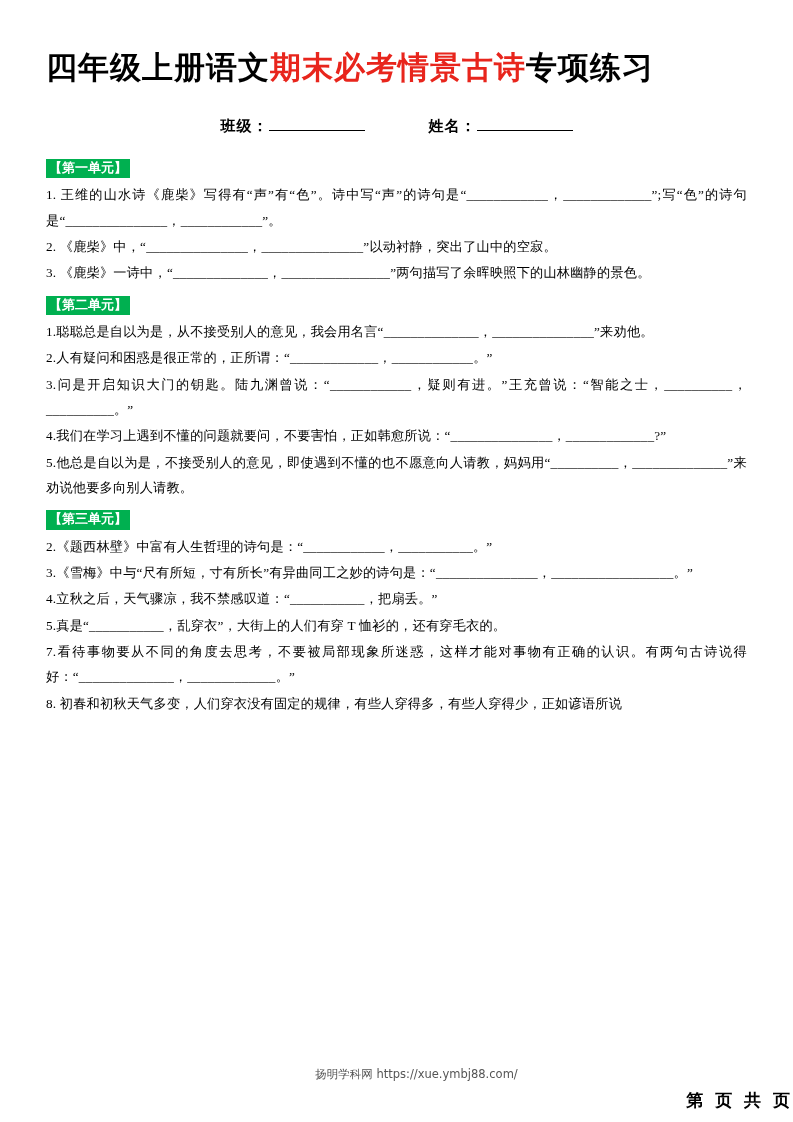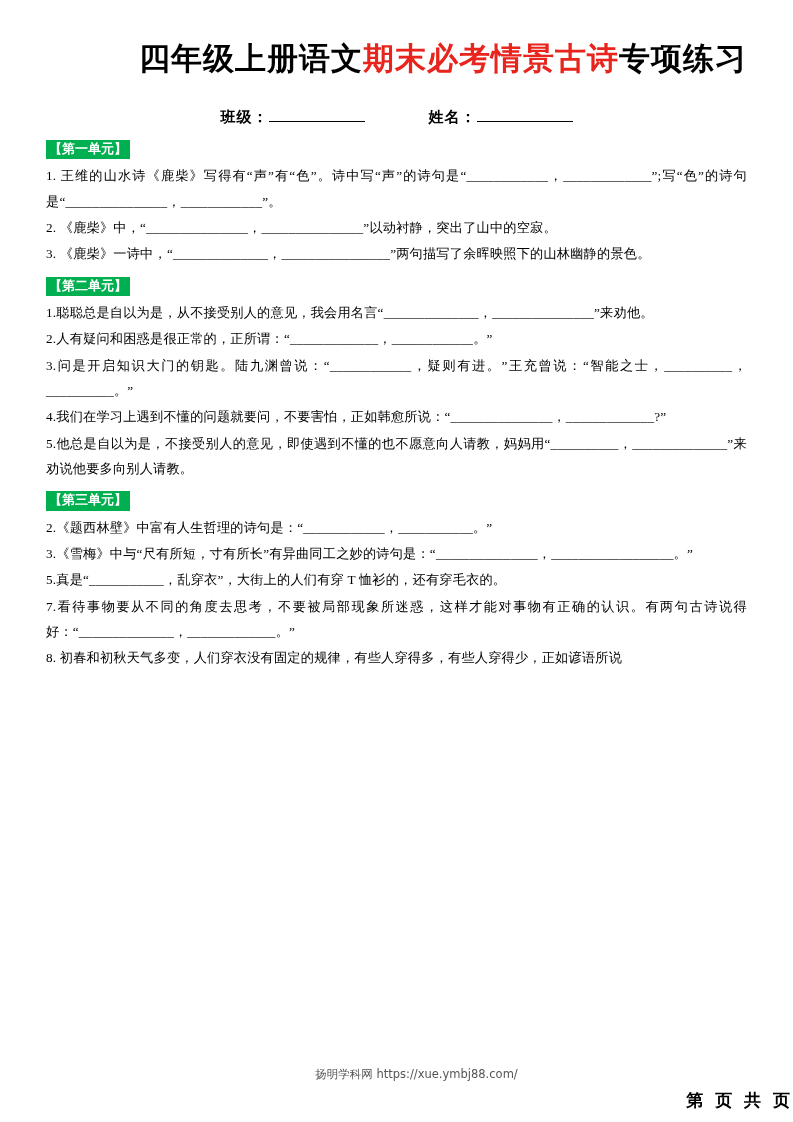--- a/index.html
+++ b/index.html
@@ -17,41 +17,41 @@
   }
   .page {
     width: 793px;
     height: 1122px;
     box-sizing: border-box;
     padding: 30px 46px 0 46px;
     position: relative;
   }
   
   .title {
-    text-align: right;
+    text-align: left;
     font-family: Liberation Mono, monospace;
     font-weight: bold;
     font-size: 31px;
     letter-spacing: 1px;
-    margin-top: 8px;
+    margin-top: 17px;
     margin-bottom: 6px;
     white-space: nowrap;
   }
   .title .hl {
     color: #e8251c;
   }
   
   .idline {
     display: flex;
     justify-content: center;
     gap: 64px;
     font-size: 15px;
     font-weight: bold;
     margin-top: 26px;
-    margin-bottom: 4px;
+    margin-bottom: 14px;
   }
   .idline .fieldlabel { letter-spacing: 1px; }
   .idline .blank {
     display: inline-block;
     width: 96px;
     border-bottom: 1px solid #000;
     height: 15px;
   }
   
   .unit {
@@ -130,19 +130,20 @@
   <p class="q">2.人有疑问和困惑是很正常的，正所谓：“_____________，____________。”</p>
   <p class="q">3.问是开启知识大门的钥匙。陆九渊曾说：“____________，疑则有进。”王充曾说：“智能之士，__________，__________。”</p>
   <p class="q">4.我们在学习上遇到不懂的问题就要问，不要害怕，正如韩愈所说：“_______________，_____________?”</p>
   <p class="q">5.他总是自以为是，不接受别人的意见，即使遇到不懂的也不愿意向人请教，妈妈用“__________，______________”来劝说他要多向别人请教。</p>
 
   <div class="unit-wrap">
     <span class="unit">【第三单元】</span>
   </div>
   <p class="q">2.《题西林壁》中富有人生哲理的诗句是：“____________，___________。”</p>
   <p class="q">3.《雪梅》中与“尺有所短，寸有所长”有异曲同工之妙的诗句是：“_______________，__________________。”</p>
+  <p class="q">4.立秋之后，天气骤凉，我不禁感叹道：“___________，把扇丢。”</p>
   <p class="q">5.真是“___________，乱穿衣”，大街上的人们有穿 T 恤衫的，还有穿毛衣的。</p>
   <p class="q">7.看待事物要从不同的角度去思考，不要被局部现象所迷惑，这样才能对事物有正确的认识。有两句古诗说得好：“______________，_____________。”</p>
   <p class="q">8. 初春和初秋天气多变，人们穿衣没有固定的规律，有些人穿得多，有些人穿得少，正如谚语所说</p>
 
   <div class="watermark">扬明学科网 https://xue.ymbj88.com/</div>
   <div class="pagefoot">第 页 共 页</div>
 </div>
 
 </body></html>

